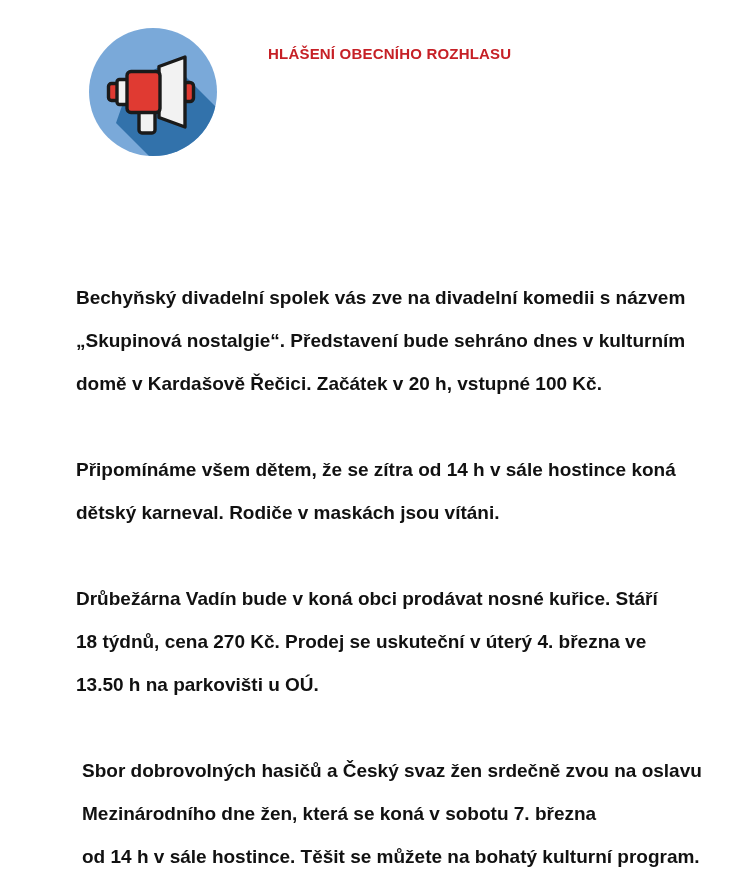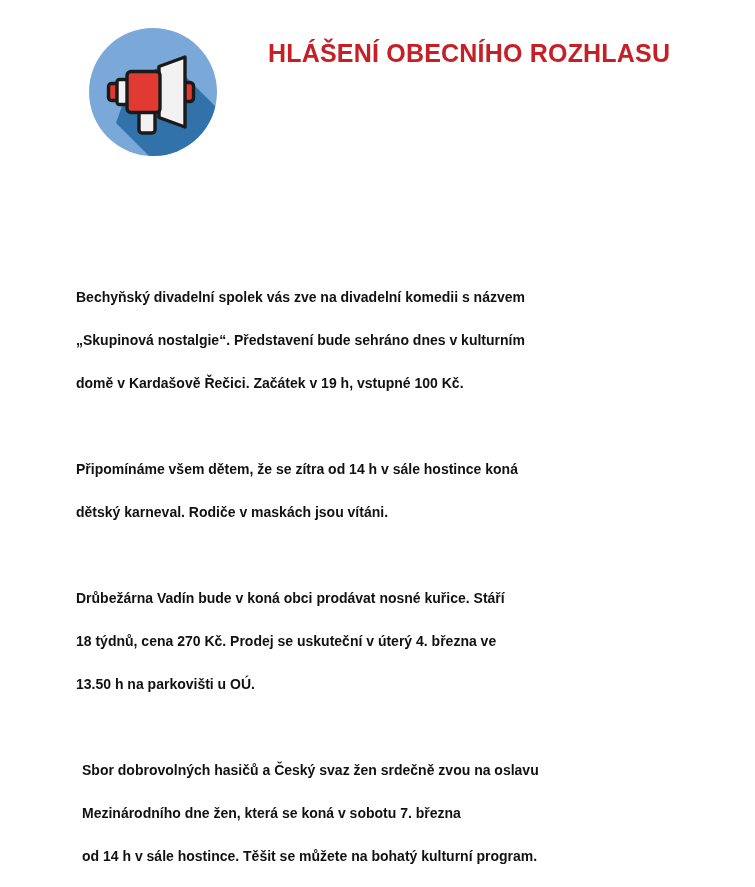--- a/index.html
+++ b/index.html
@@ -52,40 +52,40 @@
     left: 268px;
     top: 40px;
     width: 460px;
   }
 
   .header-title,
   .header-date {
     margin: 0;
     font-family: "Liberation Sans", sans-serif;
     font-weight: bold;
-    font-size: 25px;
+    font-size: 15px;
     line-height: 27px;
     letter-spacing: 0.2px;
     color: #c62026;
     white-space: nowrap;
   }
 
   
   .content {
     position: absolute;
     left: 76px;
     top: 276px;
     width: 630px;
   }
 
   .para {
     margin: 0 0 43px 0;
     font-family: "Liberation Sans", sans-serif;
     font-weight: bold;
-    font-size: 14px;
+    font-size: 19px;
     line-height: 43px;
     color: #111111;
     text-align: left;
   }
 
   .para:last-child {
     margin-bottom: 0;
     margin-left: 6px;
   }
 
@@ -133,21 +133,21 @@
       <p class="header-title">HLÁŠENÍ OBECNÍHO ROZHLASU</p>
     </div>
 
   </div>
 
   <div class="content">
 
     <p class="para">
       <span class="line">Bechyňský divadelní spolek vás zve na divadelní komedii s názvem</span>
       <span class="line">„Skupinová nostalgie“. Představení bude sehráno dnes v kulturním</span>
-      <span class="line">domě v Kardašově Řečici. Začátek v 19 h, vstupné 100 Kč.</span>
+      <span class="line">domě v Kardašově Řečici. Začátek v 20 h, vstupné 100 Kč.</span>
     </p>
 
     <p class="para">
       <span class="line">Připomínáme všem dětem, že se zítra od 14 h v sále hostince koná</span>
       <span class="line">dětský karneval. Rodiče v maskách jsou vítáni.</span>
     </p>
 
     <p class="para">
       <span class="line">Drůbežárna Vadín bude v koná obci prodávat nosné kuřice. Stáří</span>
       <span class="line">18 týdnů, cena 270 Kč. Prodej se uskuteční v úterý 4. března ve</span>

